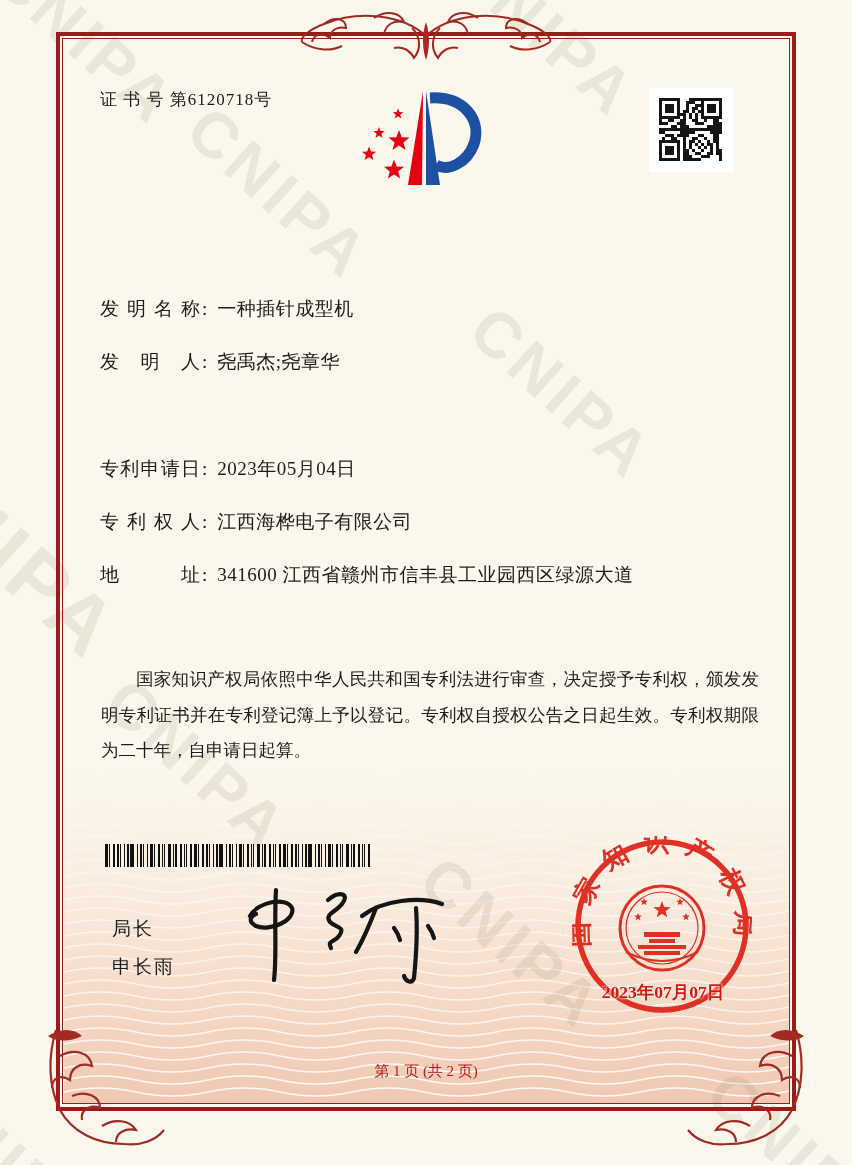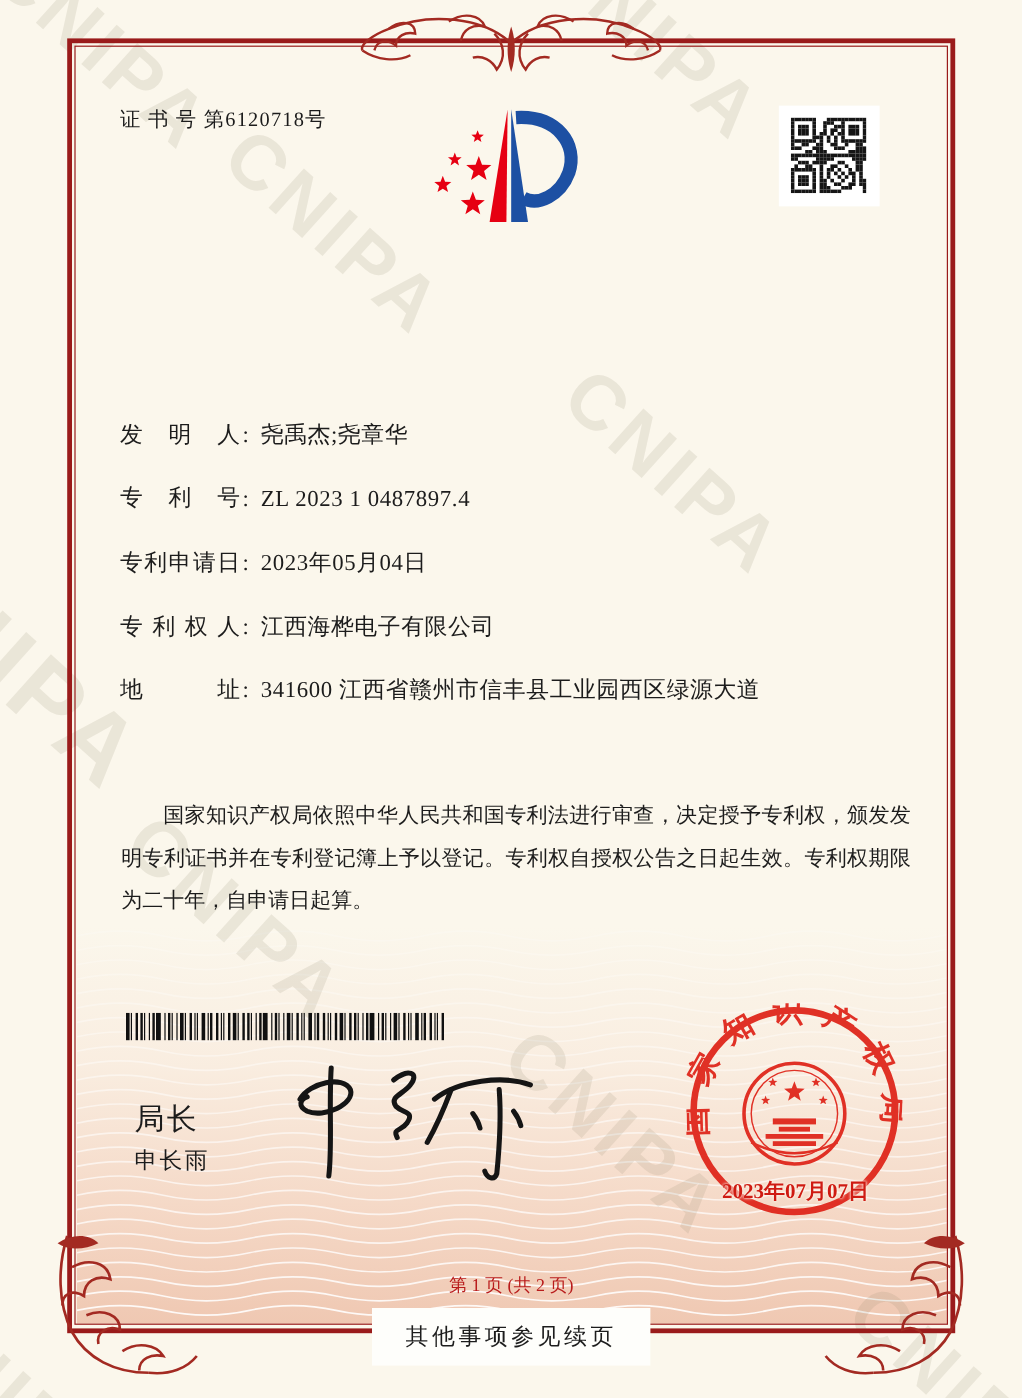--- a/index.html
+++ b/index.html
@@ -34,21 +34,21 @@
   .f-colon{display:inline-block;margin:0 10px 0 2px;}
   .f-value{letter-spacing:0.5px;}
   .grant2{margin-left:64px;}
   .grant2 .f-label{width:100px;}
   
   .legal{position:absolute;left:97px;top:658px;width:666px;font-size:17.5px;line-height:35.5px;
       text-align:justify;z-index:5;}
   .legal p{margin:4px;text-indent:2em;}
   
   .barcode{position:absolute;left:105px;top:844px;z-index:5;}
-  .sig-title{position:absolute;left:112px;top:916px;font-size:25px;letter-spacing:2px;z-index:5;}
+  .sig-title{position:absolute;left:112px;top:916px;font-size:19px;letter-spacing:2px;z-index:5;}
   .sig-name{position:absolute;left:112px;top:954px;font-size:19px;letter-spacing:2px;z-index:5;}
   .signature{position:absolute;left:224px;top:876px;z-index:5;}
   .seal{position:absolute;left:572px;top:836px;z-index:6;opacity:0.93;}
   .seal-date{position:absolute;left:574px;width:178px;top:980px;text-align:center;z-index:7;
       font-size:17.5px;font-weight:bold;color:#cf1b12;
       text-shadow:0 0 3px #fdf4ea,0 0 2px #fdf4ea;}
   .page-num{position:absolute;left:0;right:0;top:1062px;text-align:center;font-size:15px;
       color:#b91c1c;z-index:5;}
   .cont-box{position:absolute;left:50%;transform:translateX(-50%);top:1090px;
       background:#fefefb;padding:11px 28px;font-size:19px;letter-spacing:3px;z-index:10;}
@@ -401,25 +401,25 @@
         <rect x="27" y="60" width="3" height="3" fill="#151515"></rect>
         <rect x="30" y="60" width="3" height="3" fill="#151515"></rect>
         <rect x="33" y="60" width="3" height="3" fill="#151515"></rect>
         <rect x="36" y="60" width="3" height="3" fill="#151515"></rect>
         <rect x="39" y="60" width="3" height="3" fill="#151515"></rect>
         <rect x="60" y="60" width="3" height="3" fill="#151515"></rect>
       </svg>
   </div>
 
 
+  <div class="frow" style="top:296px">
+    <span class="f-label">发明名称</span><span class="f-colon">:</span><span class="f-value">一种插针成型机</span>
+  </div>
   <div class="frow" style="top:349px">
     <span class="f-label">发明人</span><span class="f-colon">:</span><span class="f-value">尧禹杰;尧章华</span>
-  </div>
-  <div class="frow" style="top:402px">
-    <span class="f-label">专利号</span><span class="f-colon">:</span><span class="f-value">ZL 2023 1 0487897.4</span>
   </div>
   <div class="frow" style="top:456px">
     <span class="f-label">专利申请日</span><span class="f-colon">:</span><span class="f-value">2023年05月04日</span>
   </div>
   <div class="frow" style="top:509px">
     <span class="f-label">专利权人</span><span class="f-colon">:</span><span class="f-value">江西海桦电子有限公司</span>
   </div>
   <div class="frow" style="top:562px">
     <span class="f-label">地址</span><span class="f-colon">:</span><span class="f-value">341600 江西省赣州市信丰县工业园西区绿源大道</span>
   </div>
@@ -538,15 +538,14 @@
       <rect x="72" y="96" width="36" height="5" fill="#df2318"></rect>
       <rect x="77" y="103" width="26" height="4" fill="#df2318"></rect>
       <rect x="66" y="109" width="48" height="4" fill="#df2318"></rect>
       <rect x="72" y="115" width="36" height="4" fill="#df2318"></rect>
       <path d="M54,116 Q90,134 126,116" fill="none" stroke="#df2318" stroke-width="2"></path>
     </g>
   </svg>
   <div class="seal-date">2023年07月07日</div>
 
   <div class="page-num">第 1 页 (共 2 页)</div>
-  <div class="cont-box">其他事项参见续页</div>
 
 </div>
 
 </body></html>

